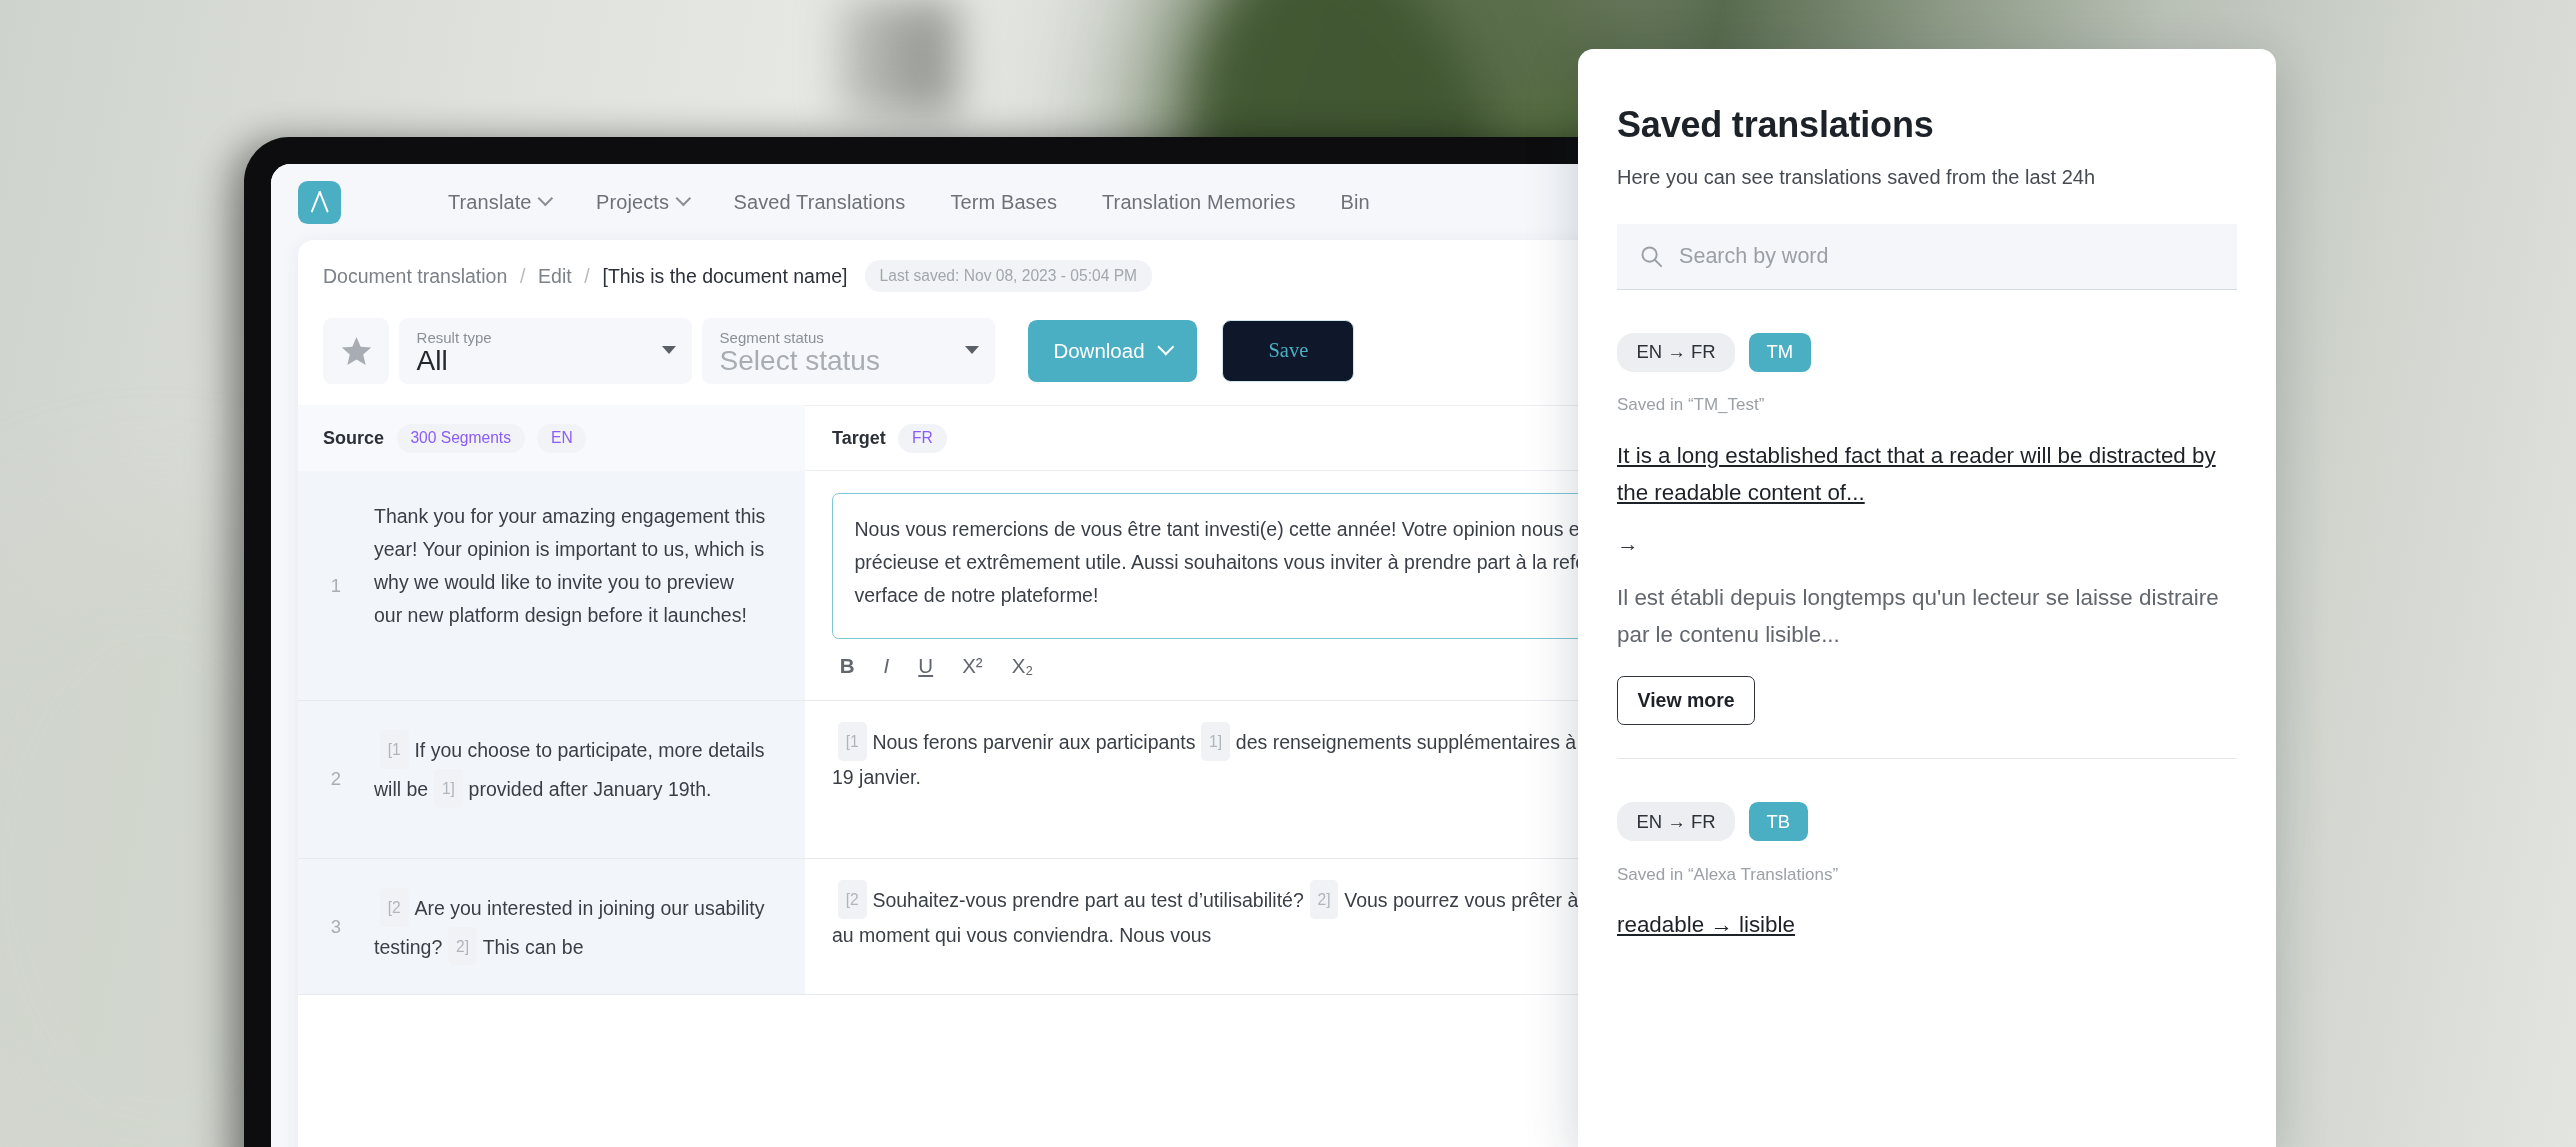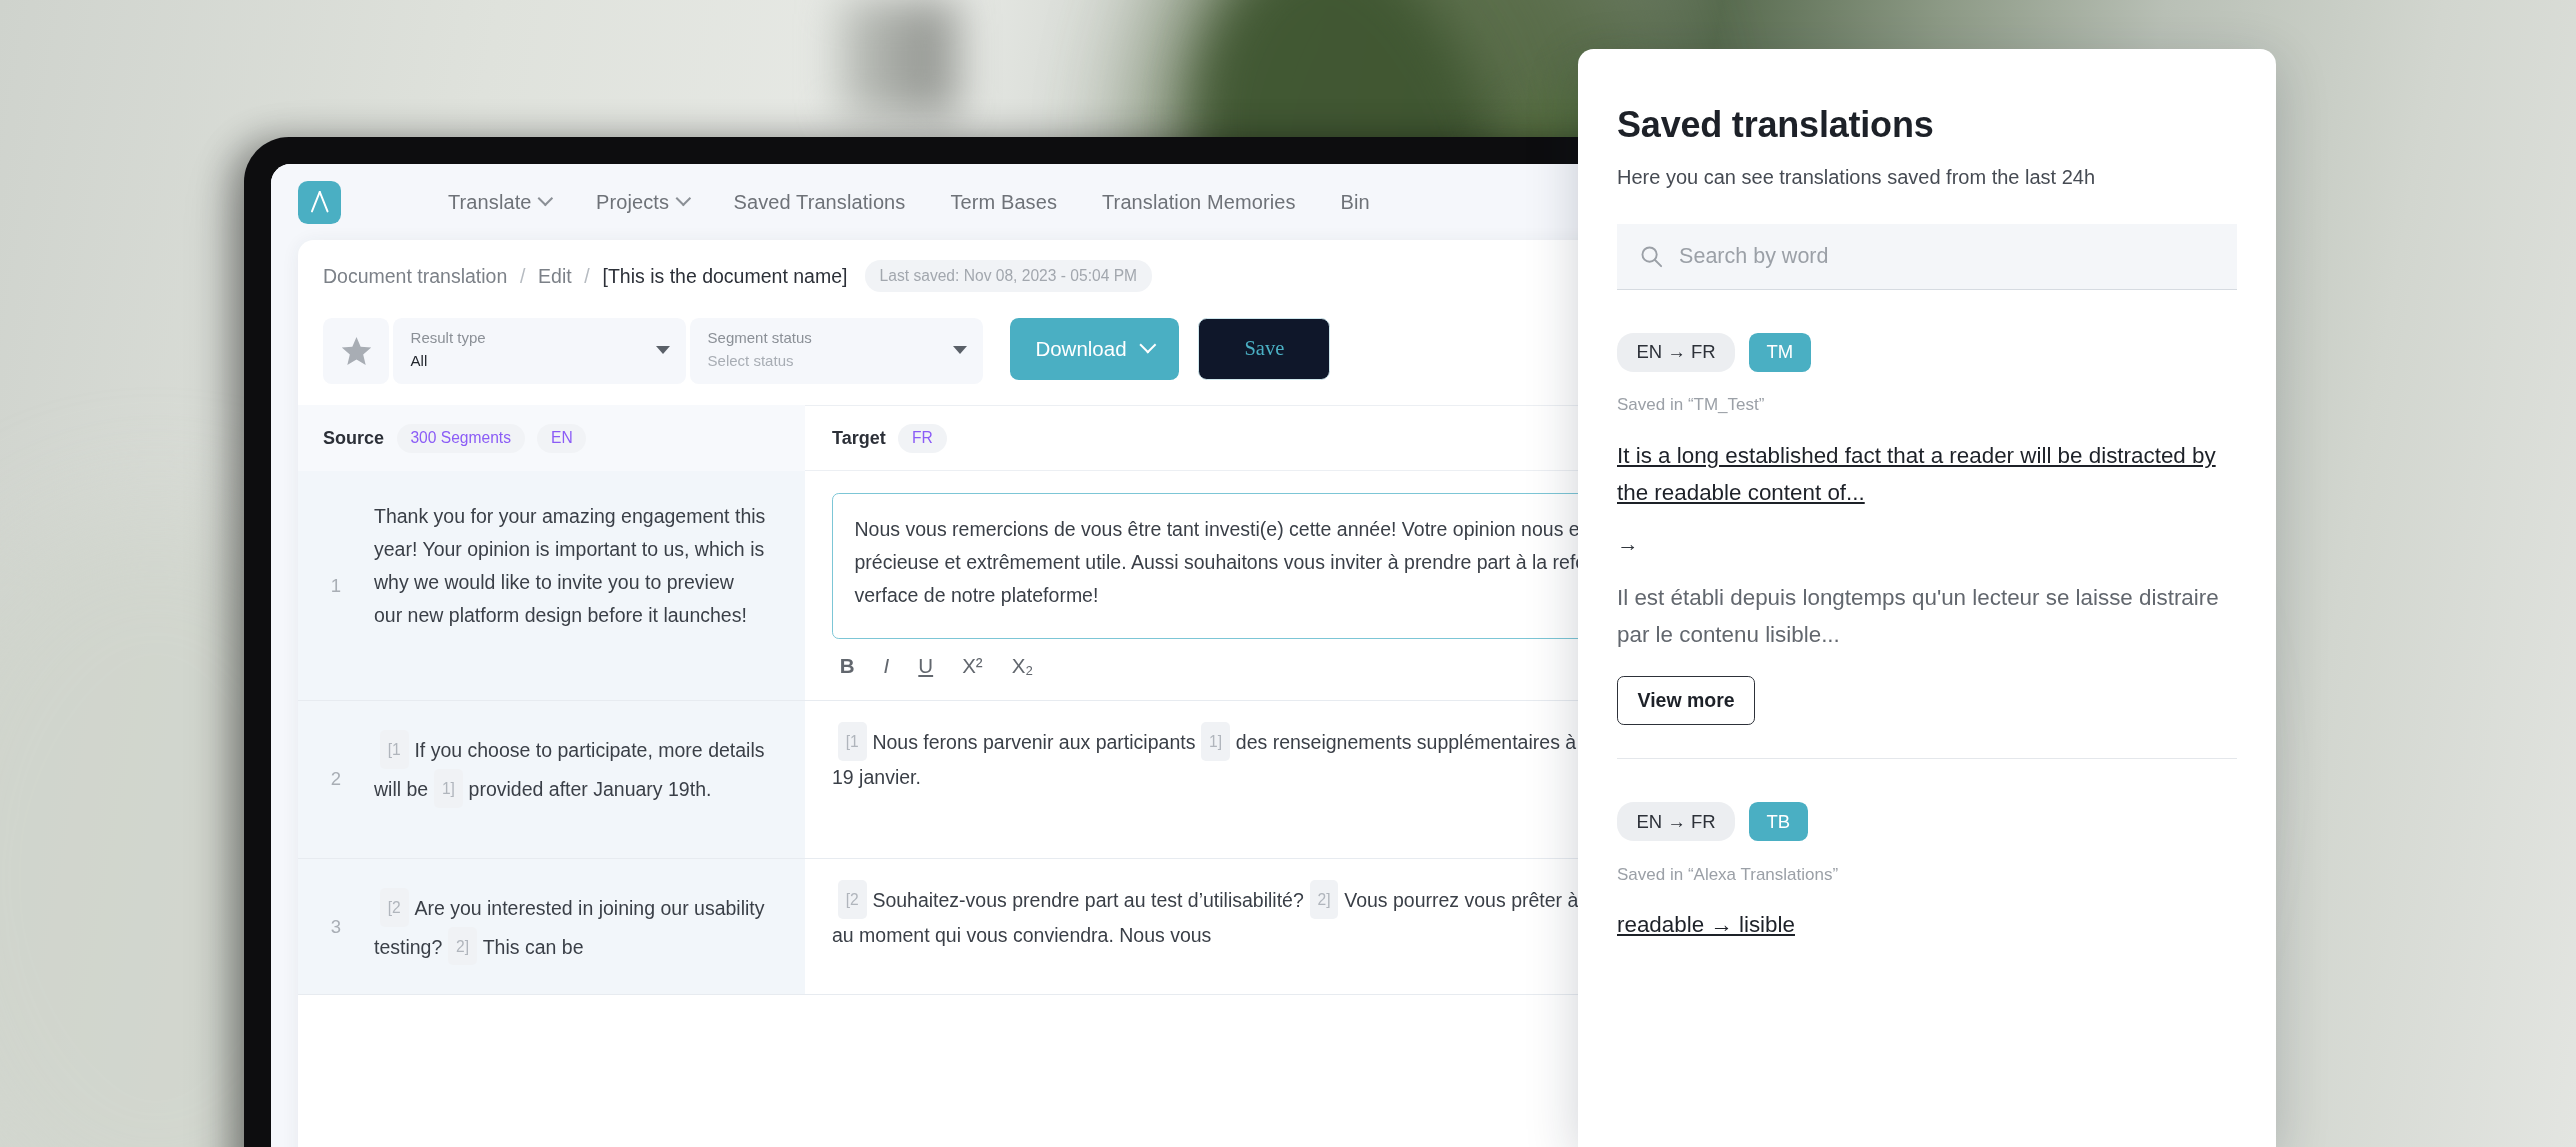--- a/index.html
+++ b/index.html
@@ -110,39 +110,39 @@
   }
   .closebtn {
     margin-left: auto;
     width: 33px; height: 33px;
     display: flex; align-items: center; justify-content: center;
     color: #8a8f96;
   }
 
   
   .toolbar {
-    display: flex; 
-    gap: 4px;
+    display: flex; align-items: center;
+    gap: 10px;
     padding: 5.9px 25px 21.5px 25px;
   }
   .starbtn {
     width: 66px; height: 66px;
     background: #f5f7fb;
     border-radius: 8.8px;
     display: flex; align-items: center; justify-content: center;
   }
   .field {
     width: 293px; height: 66px;
     background: #f5f7fb;
     border-radius: 8.8px;
     padding: 10.7px 15.6px 0 17.6px;
     position: relative;
   }
   .field .lbl { font-size: 15px; color: #8b9097; line-height: 18.5px; }
-  .field .val { font-size: 15px; color: #23272e; line-height: 27px; }
+  .field .val { font-size: 28px; color: #23272e; line-height: 27px; }
   .field .val.ph { color: #a8adb4; }
   .field .dd {
     position: absolute; right: 15.6px; top: 28px;
     width: 0; height: 0;
     border-left: 7.8px solid transparent;
     border-right: 7.8px solid transparent;
     border-top: 8.8px solid #5a6068;
   }
   .btn-primary {
     height: 62px;

